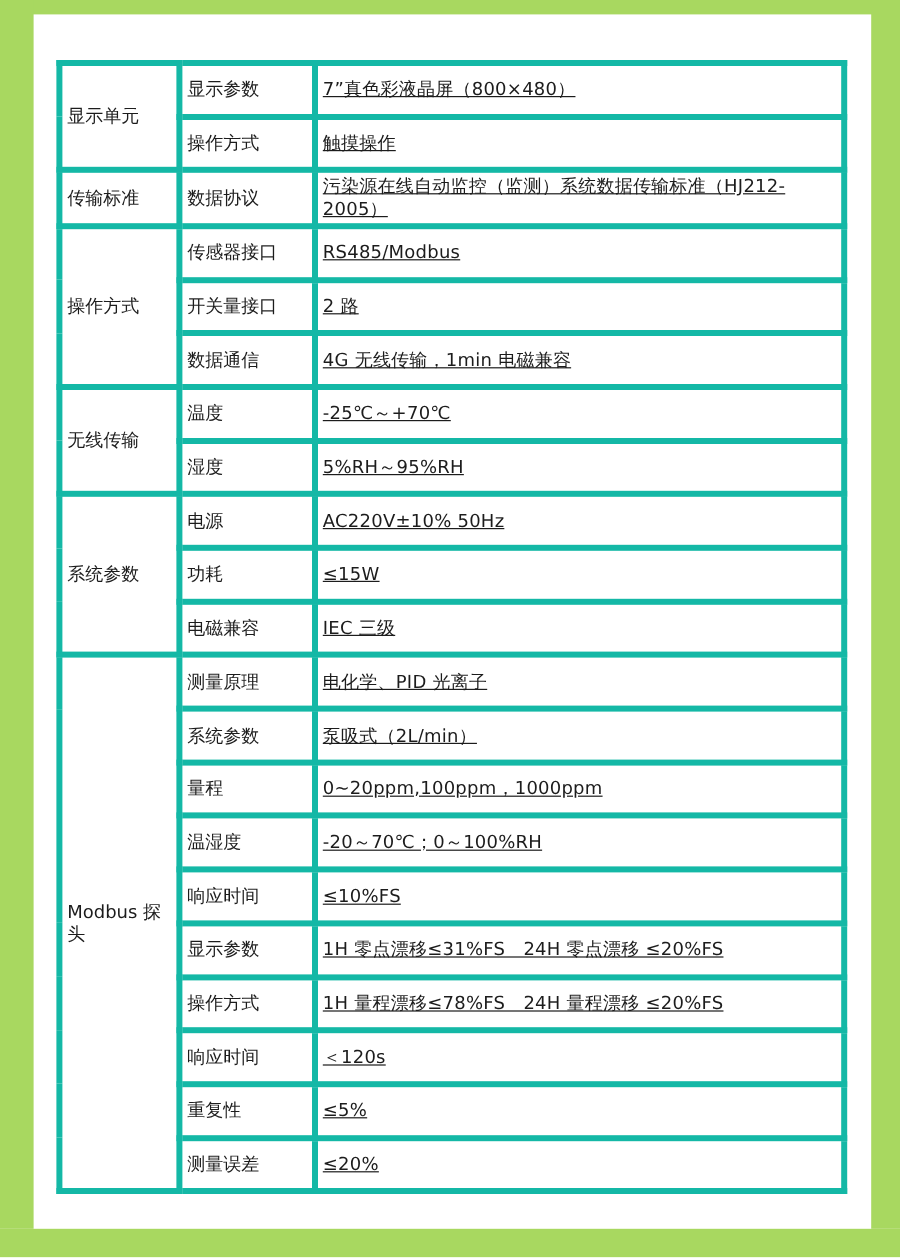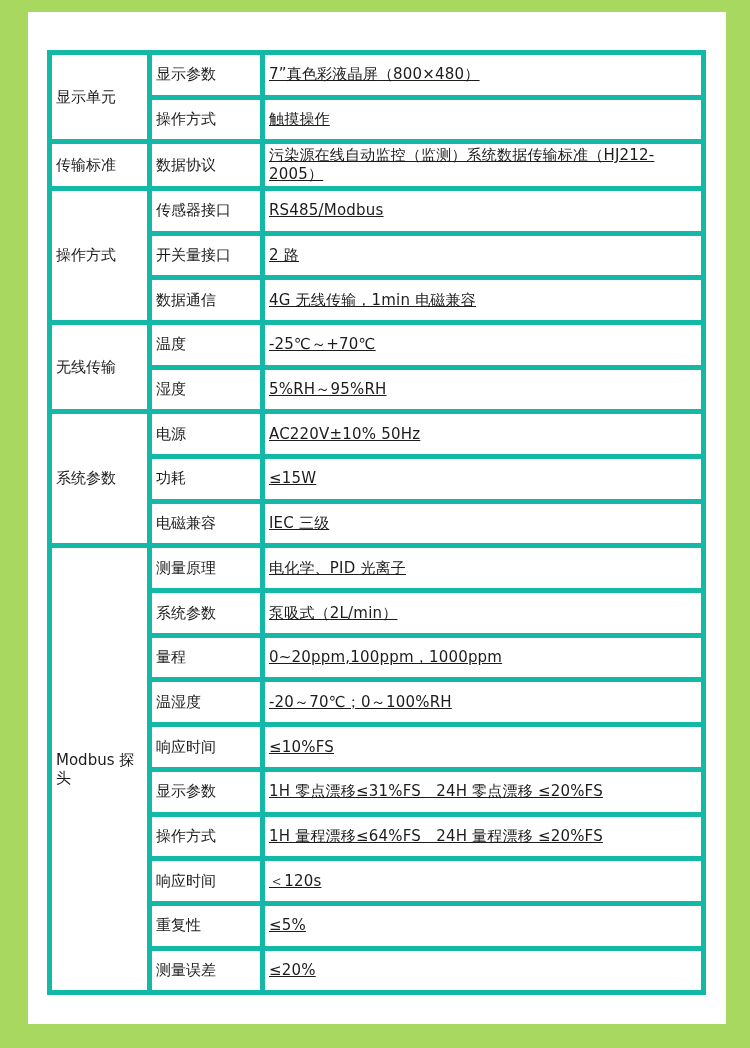--- a/index.html
+++ b/index.html
@@ -137,21 +137,21 @@
       <tr>
         <td>响应时间</td>
         <td class="value-cell">≤10%FS</td>
       </tr>
       <tr>
         <td>显示参数</td>
         <td class="value-cell">1H 零点漂移≤31%FS　24H 零点漂移 ≤20%FS</td>
       </tr>
       <tr>
         <td>操作方式</td>
-        <td class="value-cell">1H 量程漂移≤64%FS　24H 量程漂移 ≤20%FS</td>
+        <td class="value-cell">1H 量程漂移≤78%FS　24H 量程漂移 ≤20%FS</td>
       </tr>
       <tr>
         <td>响应时间</td>
         <td class="value-cell">＜120s</td>
       </tr>
       <tr>
         <td>重复性</td>
         <td class="value-cell">≤5%</td>
       </tr>
       <tr>

